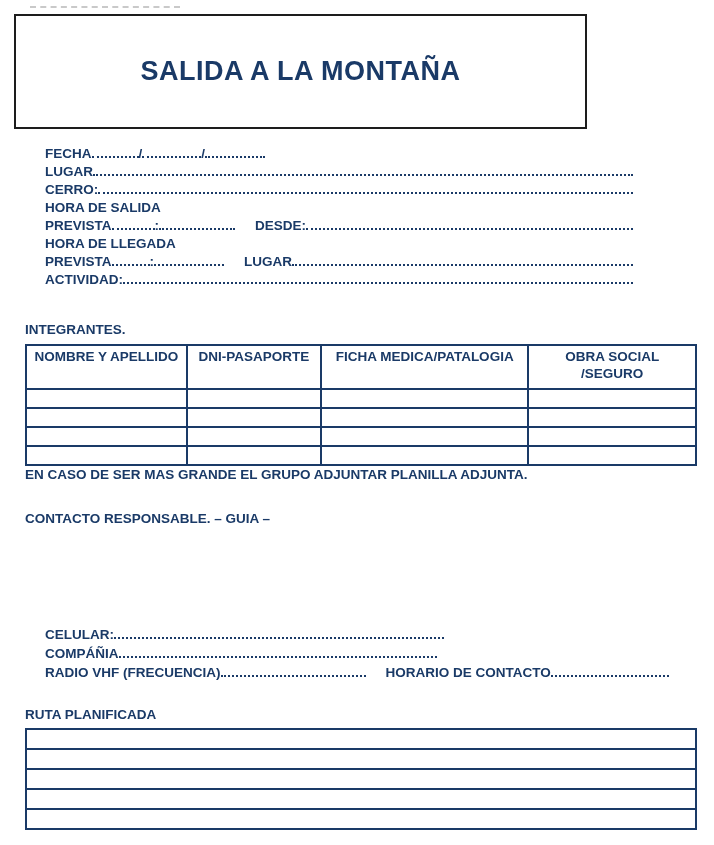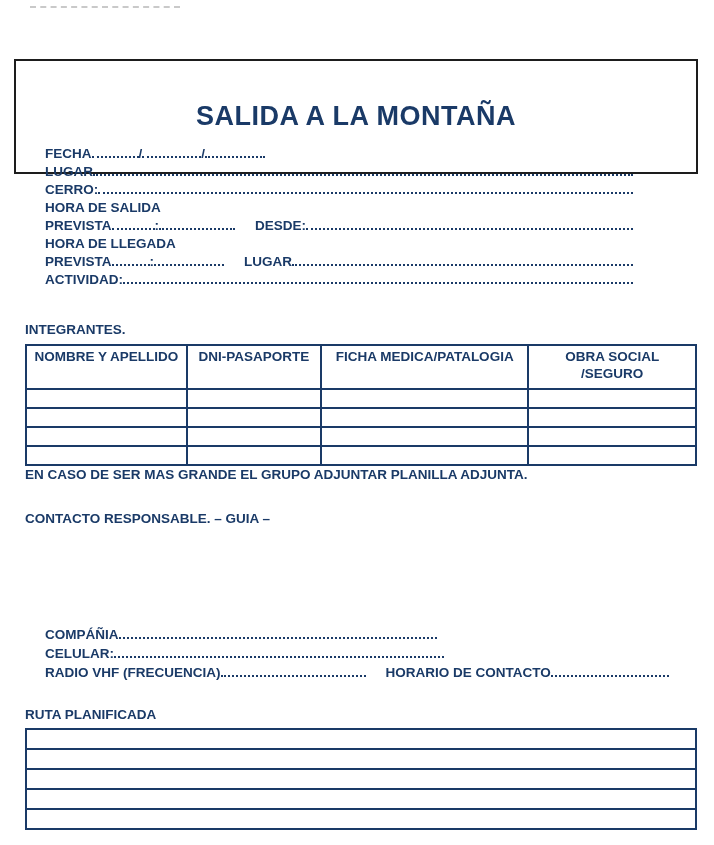--- a/index.html
+++ b/index.html
@@ -17,24 +17,24 @@
     font-weight:bold;
     color:var(--ink);
     overflow:hidden;
   }
   
   .artifact{
     position:absolute;top:6px;left:30px;width:150px;height:0;
     border-top:2px dashed #c9c9c9;
   }
   .title-box{
-    position:absolute;top:14px;left:14px;width:684px;height:115px;
+    position:absolute;top:14px;left:14px;width:573px;height:115px;
     border:2px solid var(--box-border);
     display:flex;flex-direction:column;justify-content:center;align-items:center;
-    gap:9px;background:#fff;margin-top:45px;
+    gap:9px;background:#fff;
   }
   .title-line{font-size:27px;letter-spacing:0.5px;color:var(--ink);}
 
   .flines{position:absolute;top:146px;left:25px;width:608px;font-size:13.5px;}
   .line{display:flex;align-items:baseline;height:18px;white-space:nowrap;}
   .lbl{flex:0 0 auto;margin-left:20px;}
   .ld{display:inline-block;height:2px;border-bottom:2px dotted var(--ink);flex:0 0 auto;}
   .ld.grow{flex:1 1 auto;}
 
   .section-label{position:absolute;left:25px;font-size:13.5px;}
@@ -165,26 +165,26 @@
   </tbody>
     </table>
 
   <div class="note">EN CASO DE SER MAS GRANDE EL GRUPO ADJUNTAR PLANILLA ADJUNTA.</div>
 
   <div class="section-label" style="top:511px">CONTACTO RESPONSABLE. – GUIA –</div>
 
 
   <div class="phones">
     <div class="line">
+      <span class="lbl">CELULAR:</span>
+      <span class="ld" style="width:330px"></span>
+    </div>
+    <div class="line">
       <span class="lbl">COMPÁÑIA</span>
       <span class="ld" style="width:318px"></span>
-    </div>
-    <div class="line">
-      <span class="lbl">CELULAR:</span>
-      <span class="ld" style="width:330px"></span>
     </div>
     <div class="line">
       <span class="lbl">RADIO VHF (FRECUENCIA)</span>
       <span class="ld" style="width:145px"></span>
       <span class="lbl">HORARIO DE CONTACTO</span>
       <span class="ld" style="width:118px"></span>
     </div>
   </div>
 
   <div class="section-label" style="top:707px">RUTA PLANIFICADA</div>

